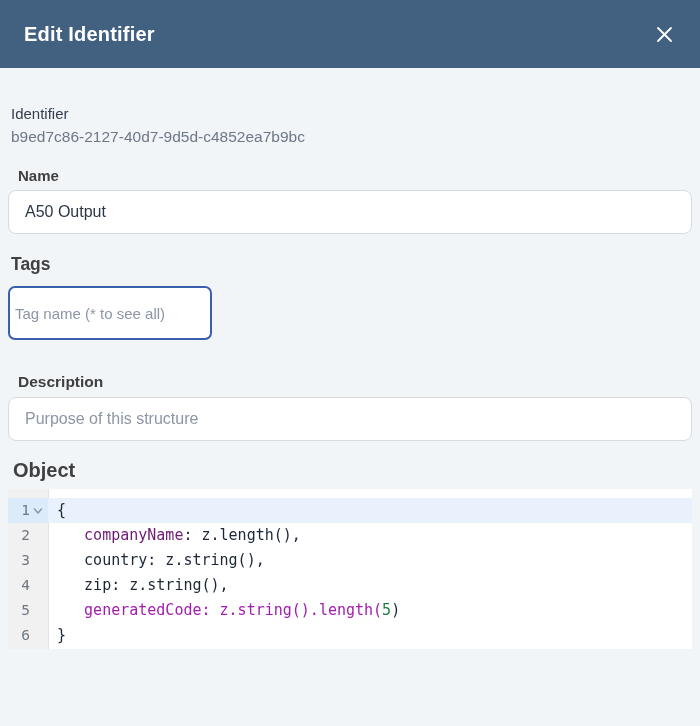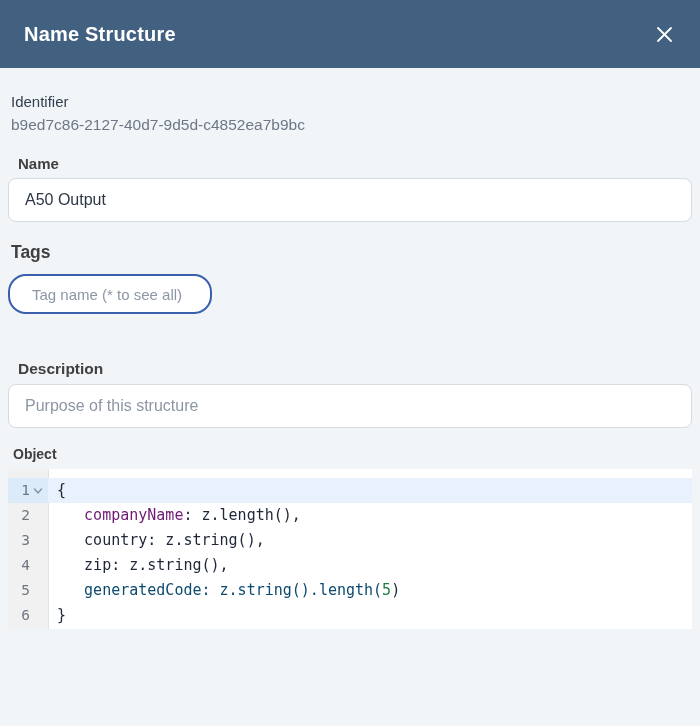--- a/index.html
+++ b/index.html
@@ -16,38 +16,38 @@
     height:68px; background:#426180;
     display:flex; align-items:center; justify-content:space-between;
     padding:0 22px 0 24px;
   }
   .hdr-title { color:#ffffff; font-size:20px; font-weight:bold; letter-spacing:.2px; }
   .close-btn {
     background:none; border:none; cursor:pointer;
     width:28px; height:28px; display:flex; align-items:center; justify-content:center;
   }
   
-  .lbl-plain { font-size:15px; color:#333e4e; margin:25px 0 0 11px; }
+  .lbl-plain { font-size:15px; color:#333e4e; margin:37px 0 0 11px; }
   .uuid { font-size:15.5px; color:#6e7787; margin:6px 0 0 11px; }
   .lbl-bold { font-weight:bold; color:#404040; }
   .lbl-name { font-size:15px; margin:21px 0 0 18px; }
   .lbl-tags { font-size:17.5px; margin:20px 0 0 11px; }
-  .lbl-desc { font-size:15.5px; margin:46px 0 0 18px; }
-  .lbl-obj  { font-size:14px;  margin:18px 0 0 13px; }
+  .lbl-desc { font-size:15.5px; margin:33px 0 0 18px; }
+  .lbl-obj  { font-size:20px;  margin:18px 0 0 13px; }
   .txt-input {
     display:block; margin:6px 8px 0; width:684px; height:44px;
     background:#ffffff; border:1px solid #d7dbe0; border-radius:8px;
     padding:16px 16px; font-size:16px; color:#2c3645;
     font-family:"Liberation Sans", sans-serif; outline:none;
   }
   .txt-input::placeholder { color:#8d96a5; }
   .tags-input {
-    display:block; margin:11px 0 0 8px; width:204px; height:40px;
-    background:#ffffff; border:2px solid #3a5fad; border-radius:18px;
-    padding:0 22px; font-size:15px; color:#2c3645;
+    display:block; margin:11px 0 0 8px; width:204px; height:54px;
+    background:#ffffff; border:2px solid #3a5fad; border-radius:7px;
+    padding:0 5px; font-size:15px; color:#2c3645;
     font-family:"Liberation Sans", sans-serif; outline:none;
   }
   .tags-input::placeholder { color:#8d96a5; }
   
   .editor {
     position:relative; margin:7px 8px 0; width:684px; height:160px;
     background:#ffffff; overflow:hidden;
     font-family:"DejaVu Sans Mono", monospace; font-size:15px;
   }
   .editor::before {
@@ -63,21 +63,21 @@
   .lnum { display:inline-block; width:22px; text-align:right; }
   .fold { display:inline-flex; align-items:center; margin-left:3px; }
   .code-cell { white-space:pre; padding-left:9px; flex:1; }
   .ed-row.active .code-cell { background:#e9f2fc; }
   .ed-row.active .gutter-cell { background:#dcebfa; }
 </style>
 </head>
 <body>
 
 <div class="hdr">
-  <div class="hdr-title">Name Structure</div>
+  <div class="hdr-title">Edit Identifier</div>
   <button class="close-btn">
     <span style="display:flex;">
       <svg width="19" height="19" viewBox="0 0 19 19">
         <line x1="3" y1="3" x2="16" y2="16" stroke="#ffffff" stroke-width="1.8" stroke-linecap="round"></line>
         <line x1="16" y1="3" x2="3" y2="16" stroke="#ffffff" stroke-width="1.8" stroke-linecap="round"></line>
       </svg>
     </span>
   </button>
 </div>
 
@@ -122,21 +122,21 @@
       <div class="ed-row">
         <div class="gutter-cell">
           <span class="lnum">4</span>
         </div>
         <div class="code-cell"><span style="color: rgb(29, 39, 56);">   zip: z.string(),</span></div>
       </div>
       <div class="ed-row">
         <div class="gutter-cell">
           <span class="lnum">5</span>
         </div>
-        <div class="code-cell"><span style="color: #0c4a6e;">   generatedCode: z.string().length(</span><span style="color: rgb(30, 125, 69);">5</span><span style="color: rgb(29, 39, 56);">)</span></div>
+        <div class="code-cell"><span style="color: #a21caf;">   generatedCode: z.string().length(</span><span style="color: rgb(30, 125, 69);">5</span><span style="color: rgb(29, 39, 56);">)</span></div>
       </div>
       <div class="ed-row">
         <div class="gutter-cell">
           <span class="lnum">6</span>
         </div>
         <div class="code-cell"><span style="color: rgb(29, 39, 56);">}</span></div>
       </div>
     </div>
 </div>
 

